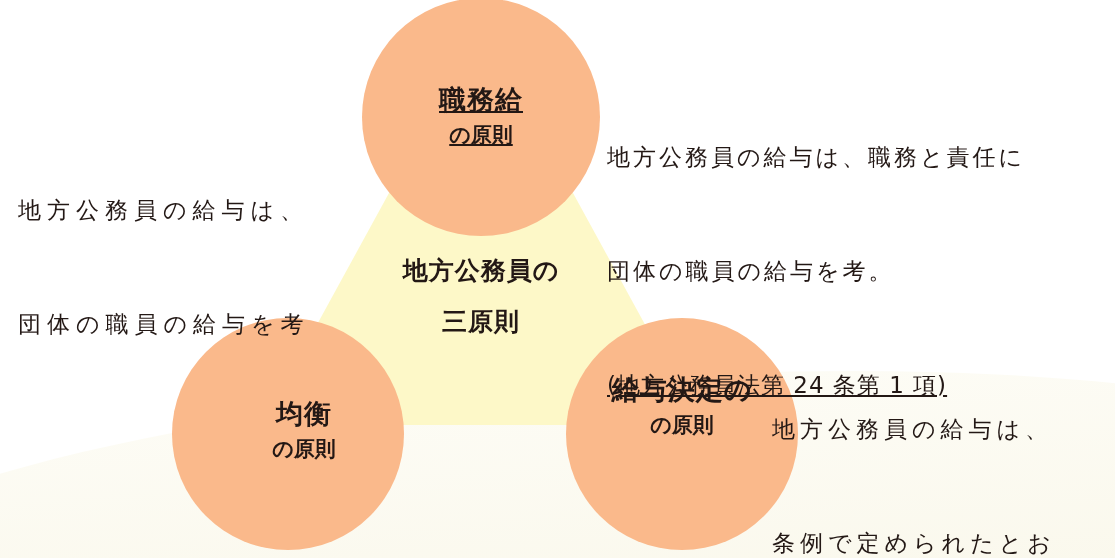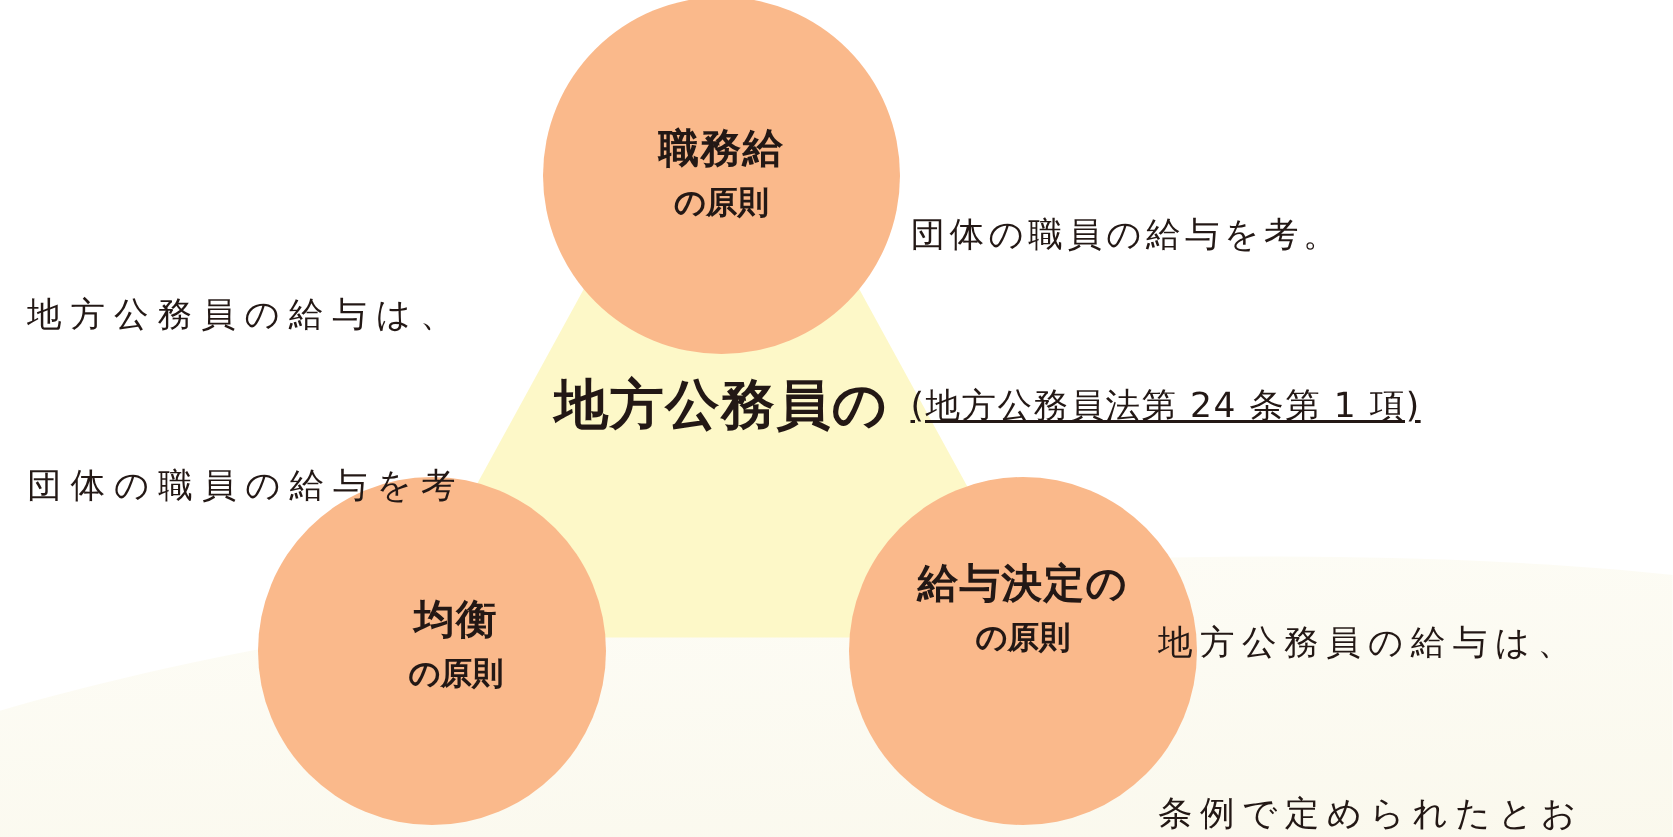--- a/index.html
+++ b/index.html
@@ -16,21 +16,21 @@
     transform: rotate(-4deg);
   }
   svg.shapes { position: absolute; left: 0; top: 0; }
   .circle-label {
     position: absolute; text-align: center; font-weight: bold; color: #231815;
   }
   .circle-label .main { display: block; font-size: 27px; line-height: 36px; letter-spacing: 1px; }
   .circle-label .sub { display: block; font-size: 21px; line-height: 34px; text-align: center; }
   .center-title {
     position: absolute; left: 340px; top: 245px; width: 282px;
-    text-align: center; font-weight: bold; font-size: 36px; line-height: 51px;
+    text-align: center; font-weight: bold; font-size: 25px; line-height: 51px;
     color: #231815; letter-spacing: 1px;
   }
   .desc {
     position: absolute; font-size: 23px; line-height: 38px; color: #231815;
     letter-spacing: 5px; white-space: pre;
   }
   .desc .line { display: block; }
   .desc .ref { letter-spacing: 1px; text-decoration: underline; }
 </style>
 </head>
@@ -40,38 +40,40 @@
 
 <svg class="shapes" width="1115" height="558" viewBox="0 0 1115 558">
   <polygon points="481,25 262,425 700,425" fill="#fdf8c8"></polygon>
   <circle cx="481" cy="117" r="119" fill="#fab98b"></circle>
   <circle cx="288" cy="434" r="116" fill="#fab98b"></circle>
   <circle cx="682" cy="434" r="116" fill="#fab98b"></circle>
 </svg>
 
 <div class="center-title">
   <span style="display:block">地方公務員の</span>
+  <span style="display:block">三原則</span>
 </div>
 
-<div class="circle-label" style="left:381px; top:82px; width:200px;">
+<div class="circle-label" style="left:381px; top:82px; width:200px;text-decoration:underline;">
   <span class="main">職務給</span>
   <span class="sub">の原則</span>
 </div>
 
 <div class="circle-label" style="left:204px; top:396px; width:200px;">
   <span class="main">均衡</span>
   <span class="sub">の原則</span>
 </div>
 
 <div class="circle-label" style="left:582px; top:372px; width:200px;">
   <span class="main">給与決定の</span>
   <span class="sub">の原則</span>
 </div>
 
 <div class="desc" style="left:607px; top:62px; letter-spacing:3px;">
+  <span class="line">地方公務員の給与は、職務と責任に</span>
   <span class="line">団体の職員の給与を考。</span>
   <span class="line ref">(地方公務員法第 24 条第 1 項)</span>
 </div>
 
 <div class="desc" style="left:18px; top:115px; letter-spacing:6px;">
   <span class="line">地方公務員の給与は、</span>
   <span class="line">団体の職員の給与を考</span>
   
   
   

